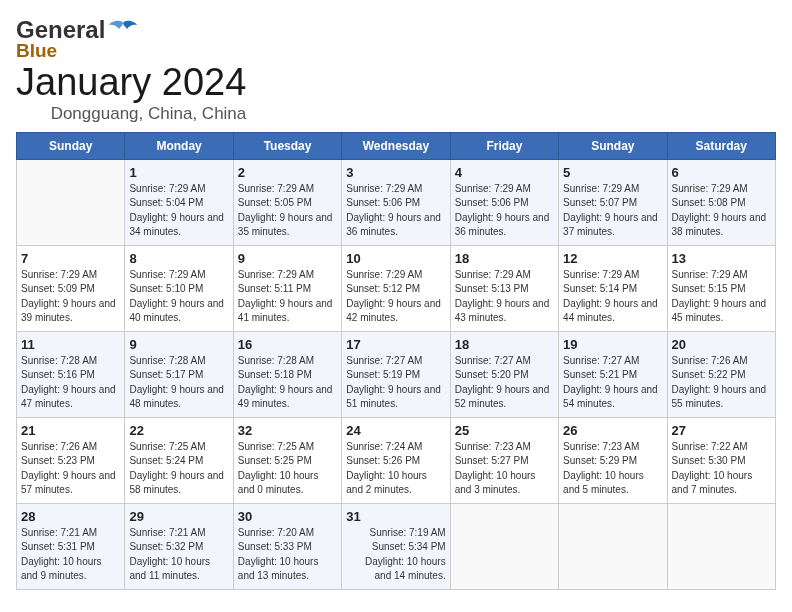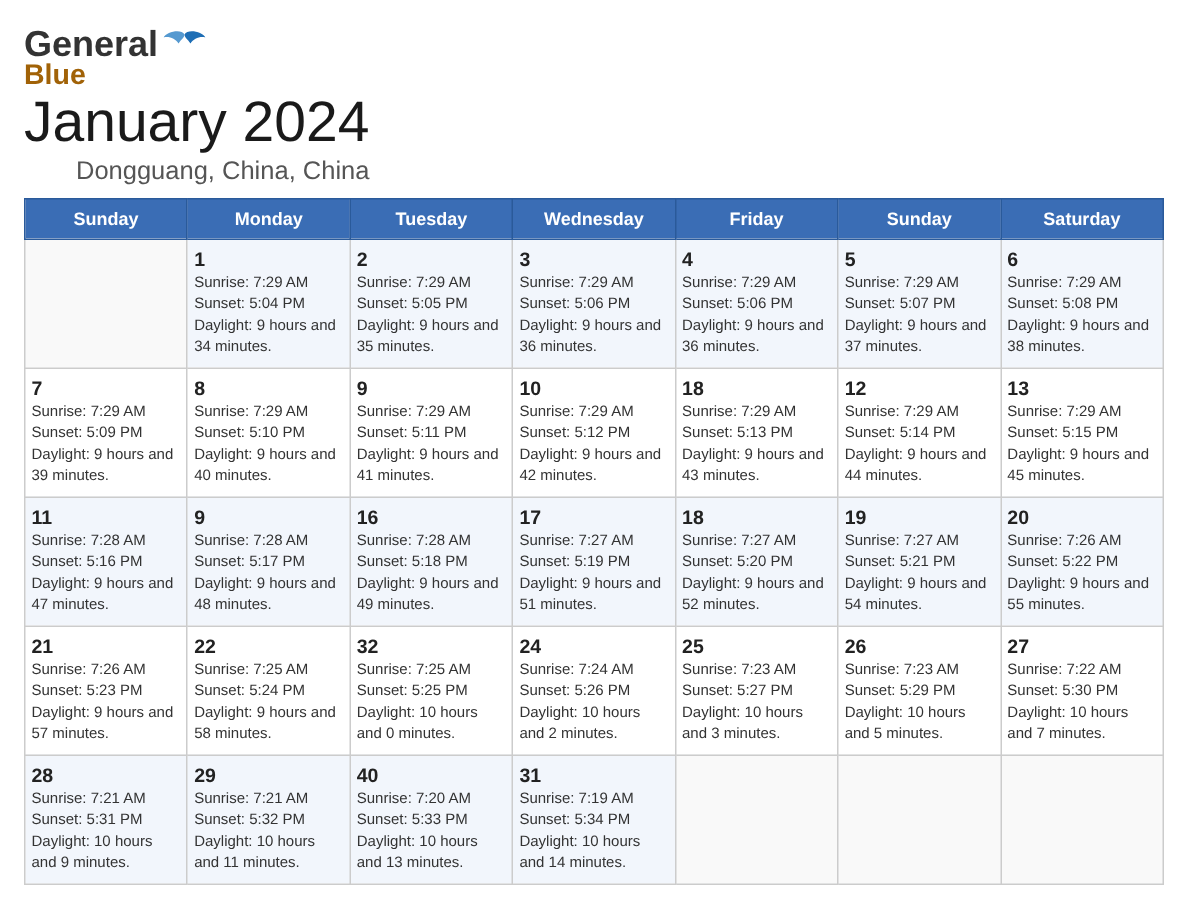--- a/index.html
+++ b/index.html
@@ -300,28 +300,28 @@
 Sunset: 5:31 PM
 Daylight: 10 hours and 9 minutes.</div>
         </td>
         <td>
           <span class="day-number">29</span>
           <div class="day-info" style="white-space: pre-line;">Sunrise: 7:21 AM
 Sunset: 5:32 PM
 Daylight: 10 hours and 11 minutes.</div>
         </td>
         <td>
-          <span class="day-number">40</span>
+          <span class="day-number">30</span>
           <div class="day-info" style="white-space: pre-line;">Sunrise: 7:20 AM
 Sunset: 5:33 PM
 Daylight: 10 hours and 13 minutes.</div>
         </td>
         <td>
           <span class="day-number">31</span>
-          <div class="day-info" style="white-space: pre-line;">Sunrise: 7:19 AM
+          <div class="day-info" style="white-space: pre-line; text-align: right;">Sunrise: 7:19 AM
 Sunset: 5:34 PM
 Daylight: 10 hours and 14 minutes.</div>
         </td>
         <td class="empty-cell"></td>
         <td class="empty-cell"></td>
         <td class="empty-cell"></td>
       </tr>
     </tbody>
 </table>
 

